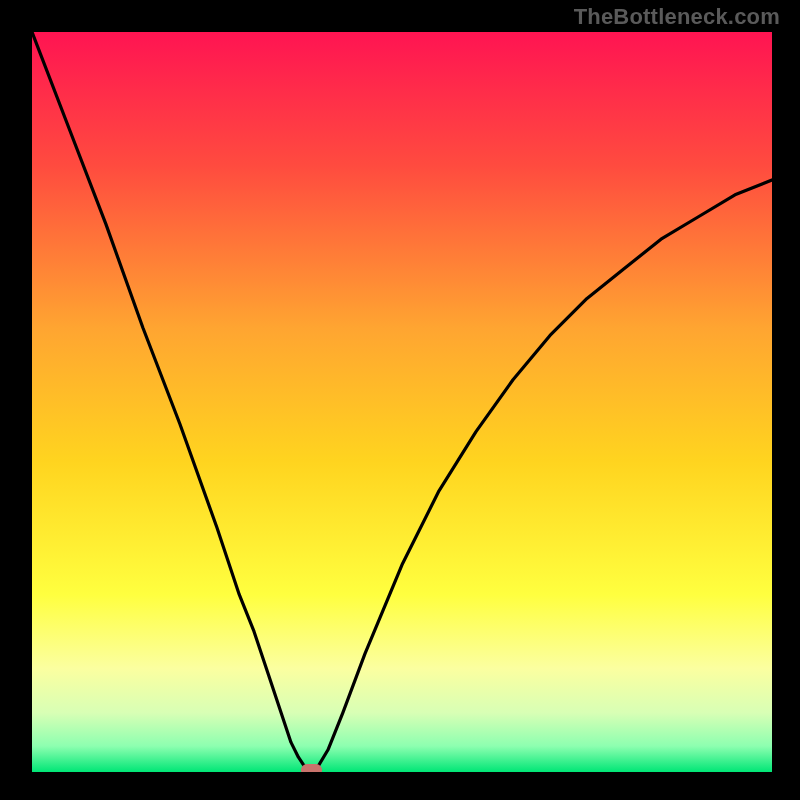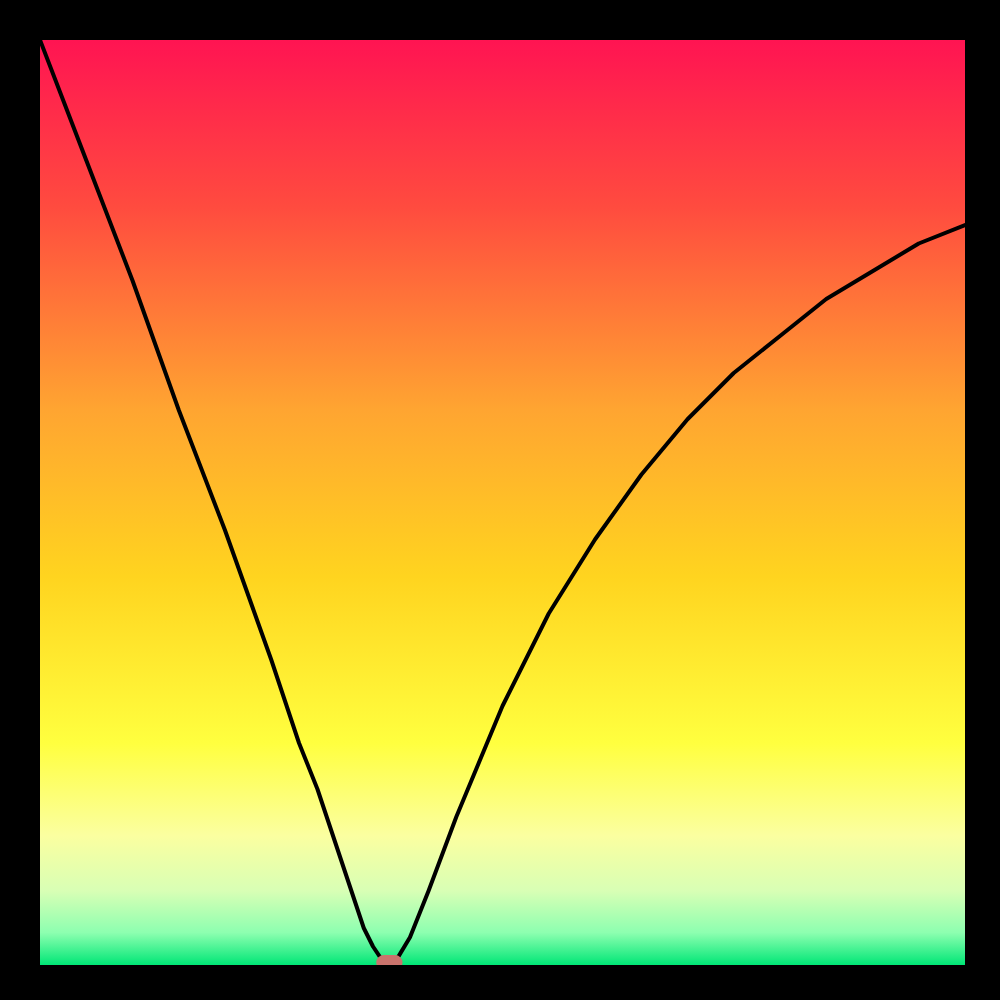--- a/index.html
+++ b/index.html
@@ -49,14 +49,15 @@
 <div class="frame">
 
   <div class="plot-clip" id="plot" style="left: 32px; top: 32px; width: 740px; height: 740px;">
     <div class="gradient" id="grad" style="background: linear-gradient(rgb(255, 20, 82) 0%, rgb(255, 75, 63) 18%, rgb(255, 165, 49) 40%, rgb(255, 212, 31) 58%, rgb(255, 255, 63) 76%, rgb(251, 255, 160) 86%, rgb(216, 255, 181) 92%, rgb(141, 255, 176) 96.5%, rgb(0, 230, 118) 100%);"></div>
     <svg class="curve" id="curveSvg" preserveAspectRatio="none" viewBox="0 0 740 740">
         <path d="M 0.00 0.00 L 37.00 96.20 L 74.00 192.40 L 111.00 296.00 L 148.00 392.20 L 185.00 495.80 L 207.20 562.40 L 222.00 599.40 L 236.80 643.80 L 251.60 688.20 L 259.00 710.40 L 266.40 725.20 L 273.80 736.30 L 277.50 740.00 L 281.20 740.00 L 284.90 736.30 L 296.00 717.80 L 310.80 680.80 L 333.00 621.60 L 370.00 532.80 L 407.00 458.80 L 444.00 399.60 L 481.00 347.80 L 518.00 303.40 L 555.00 266.40 L 592.00 236.80 L 629.00 207.20 L 666.00 185.00 L 703.00 162.80 L 740.00 148.00" fill="none" stroke="#000000" stroke-width="3.2" stroke-linejoin="round" stroke-linecap="round"></path>
       </svg>
     <div class="marker" id="marker" style="width: 20.72px; height: 11.84px; left: 269.36px; top: 731.86px; background: rgb(201, 115, 108);"></div>
   </div>
 
+  <div class="watermark" id="wm" style="right: 20px; top: 4px; font-size: 22px;">TheBottleneck.com</div>
 
 </div>
 
 </body></html>

